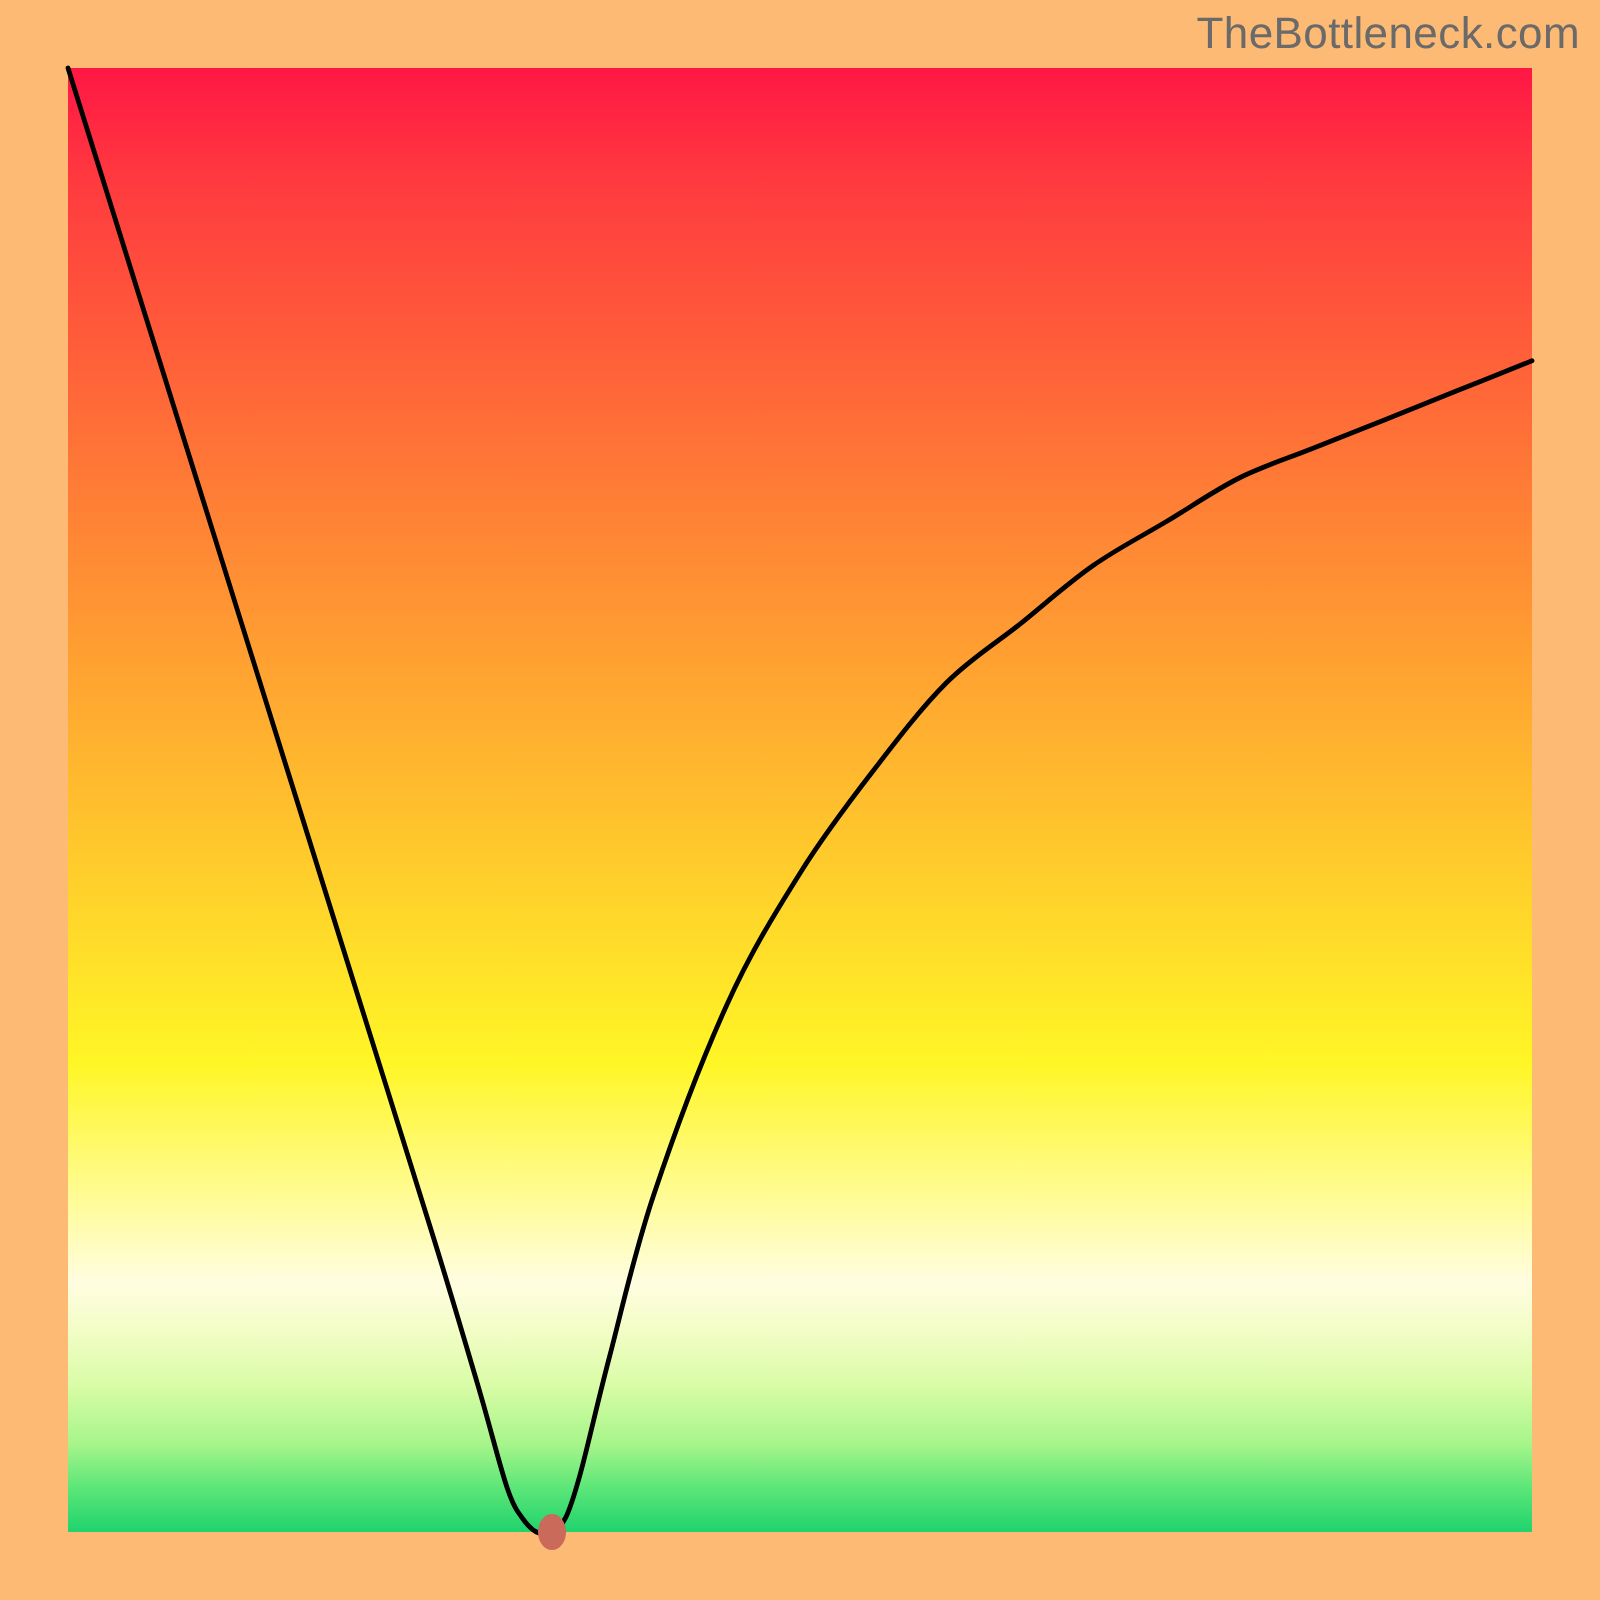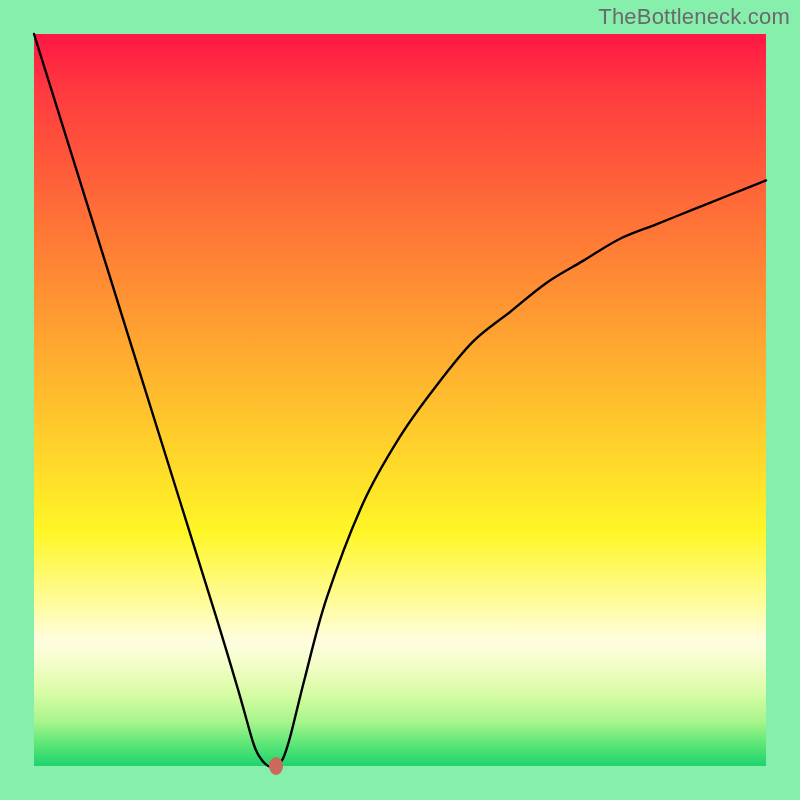--- a/index.html
+++ b/index.html
@@ -10,21 +10,21 @@
     background: #000;
     overflow: hidden;
     font-family: Arial, Helvetica, sans-serif;
   }
   .frame {
     position: absolute;
     left: 0;
     top: 0;
     width: 800px;
     height: 800px;
-    background: #86efac;
+    background: #fdba74;
   }
   .plot-area {
     position: absolute;
     left: 34px;
     top: 34px;
     width: 732px;
     height: 732px;
     background: linear-gradient(to bottom,
       #ff1744 0%,
       #ff3b3f 8%,

